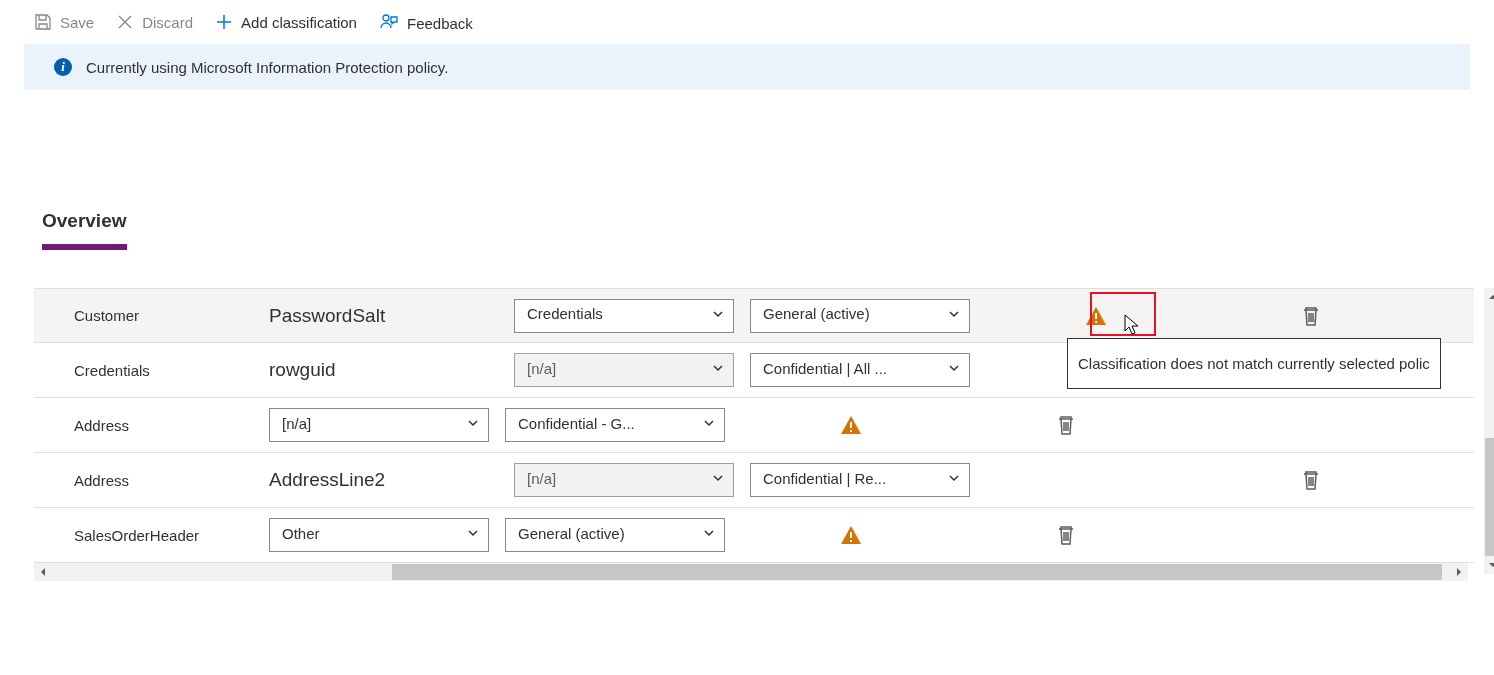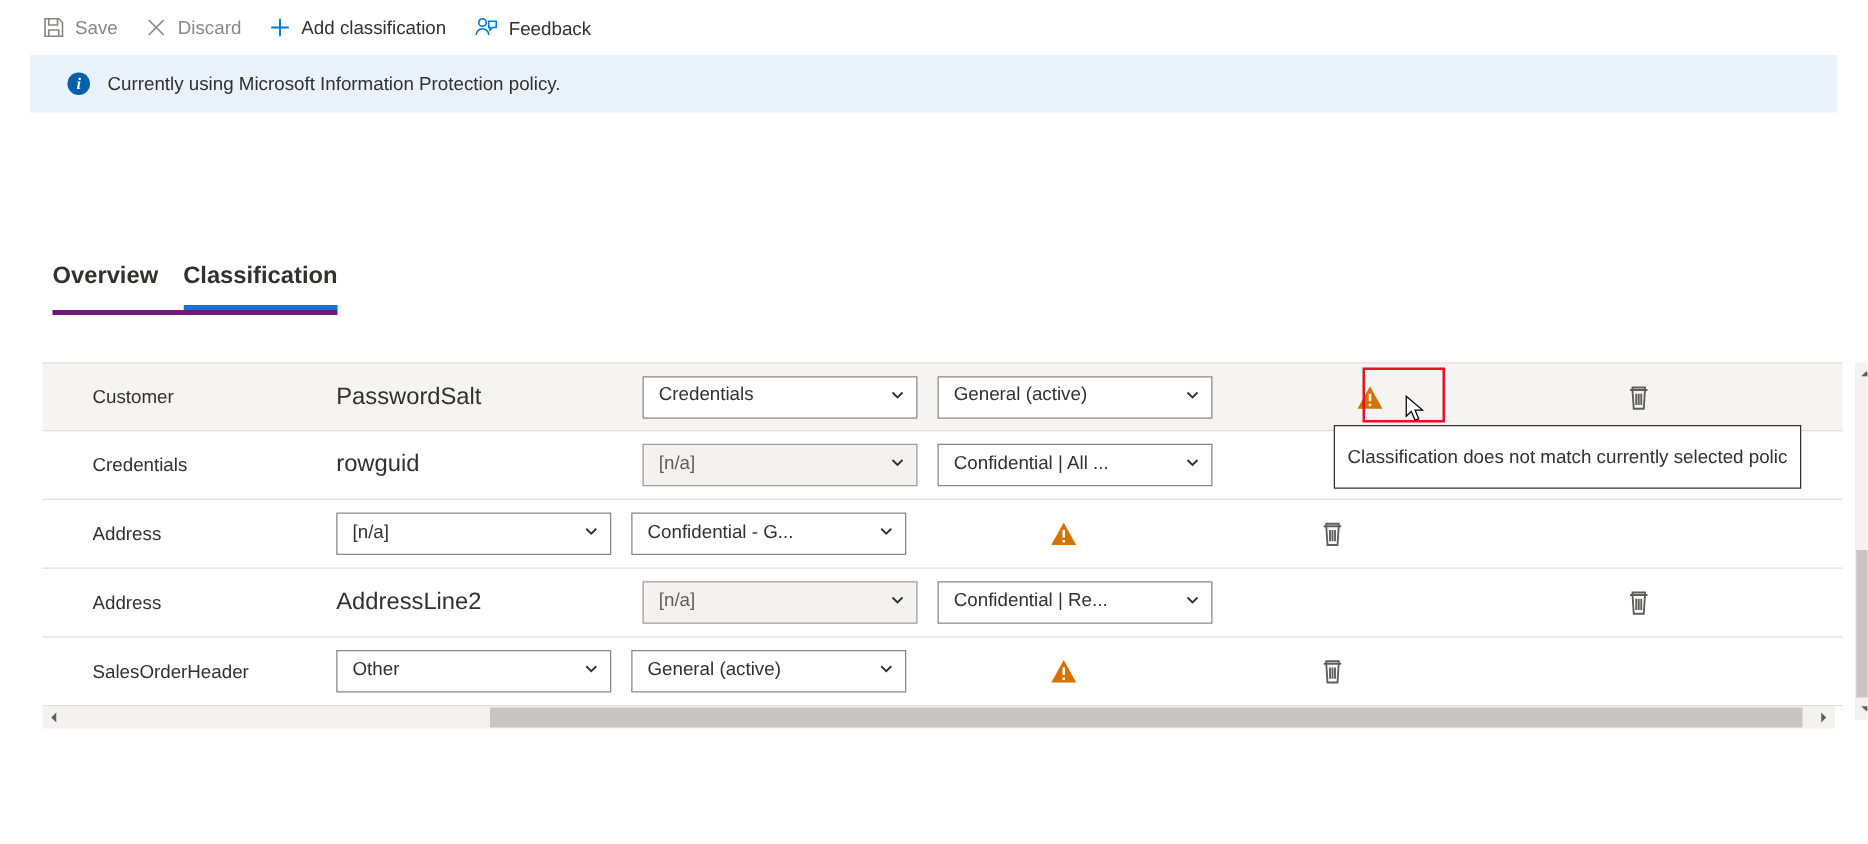--- a/index.html
+++ b/index.html
@@ -40,21 +40,21 @@
     width: 18px; height: 18px; border-radius: 50%;
     background: #0060ac; color: #fff;
     display: flex; align-items: center; justify-content: center;
     font-family: Georgia, serif; font-style: italic; font-weight: bold;
     font-size: 13px;
   }
   .tabs {
     display: flex;
     gap: 20px;
     margin: 120px 0 0 42px;
-    border-bottom: 4px solid #701a75;
+    border-bottom: 6px solid #701a75;
     width: fit-content;
   }
   .tab {
     padding: 0 0 12px 0;
     font-size: 19px;
     font-weight: 600;
     cursor: pointer;
     position: relative;
   }
   .tab.active {
@@ -213,21 +213,20 @@
   </div>
 </div>
 
 <div class="info-banner">
   <div class="info-circle">i</div>
   <span>Currently using Microsoft Information Protection policy.</span>
 </div>
 
 <div class="tabs">
   <div class="tab">Overview</div>
-  <div class="tab active">Classification</div>
 </div>
 
 <div class="table-wrap">
   <div class="scroll-area" id="rows-host">
       <div class="row first-row">
         <div class="cell-a">Customer</div>
         <div class="cell-b">PasswordSalt</div>
         <div class="cell-c">
           <div class="dd">
             <span class="dd-text">Credentials</span>

